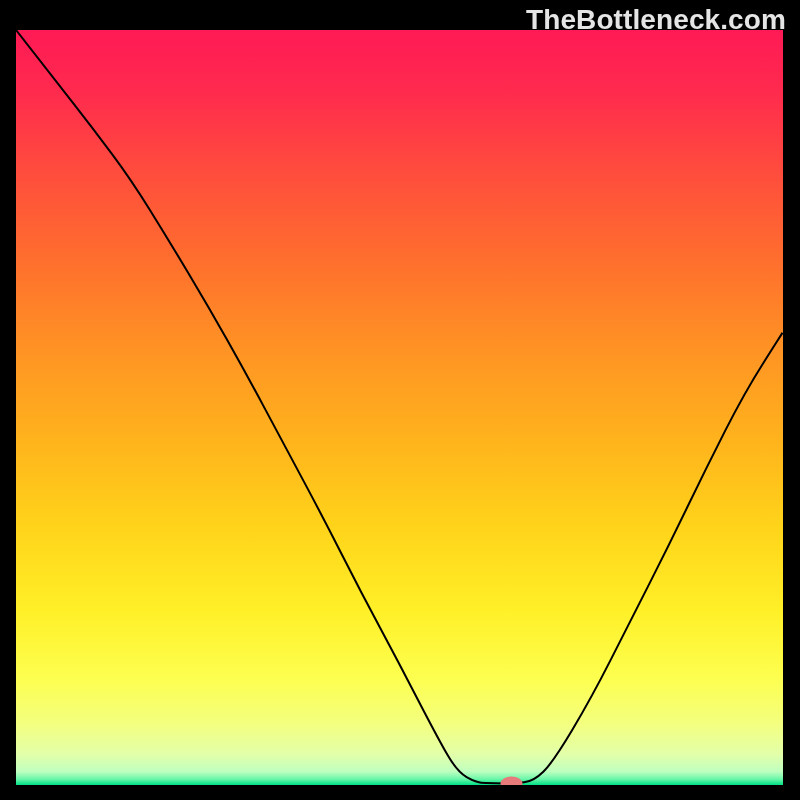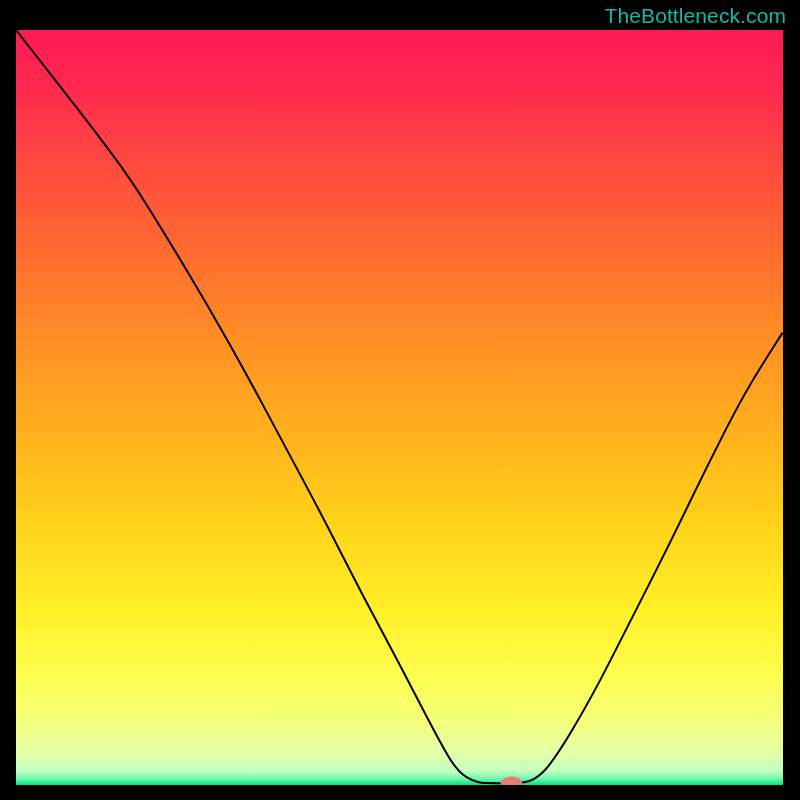--- a/index.html
+++ b/index.html
@@ -16,23 +16,23 @@
     height: 800px;
     position: relative;
     background: #000;
   }
   .plot-box {
     position: absolute;
     box-sizing: border-box;
   }
   .watermark {
     position: absolute;
-    color: #14b8a6;
-    font-size: 21px;
-    font-weight: 400;
+    color: #e5e5e5;
+    font-size: 28px;
+    font-weight: 700;
     letter-spacing: 0.1px;
   }
   svg {
     display: block;
   }
 </style>
 </head>
 <body>
 
 <div class="wrap">

